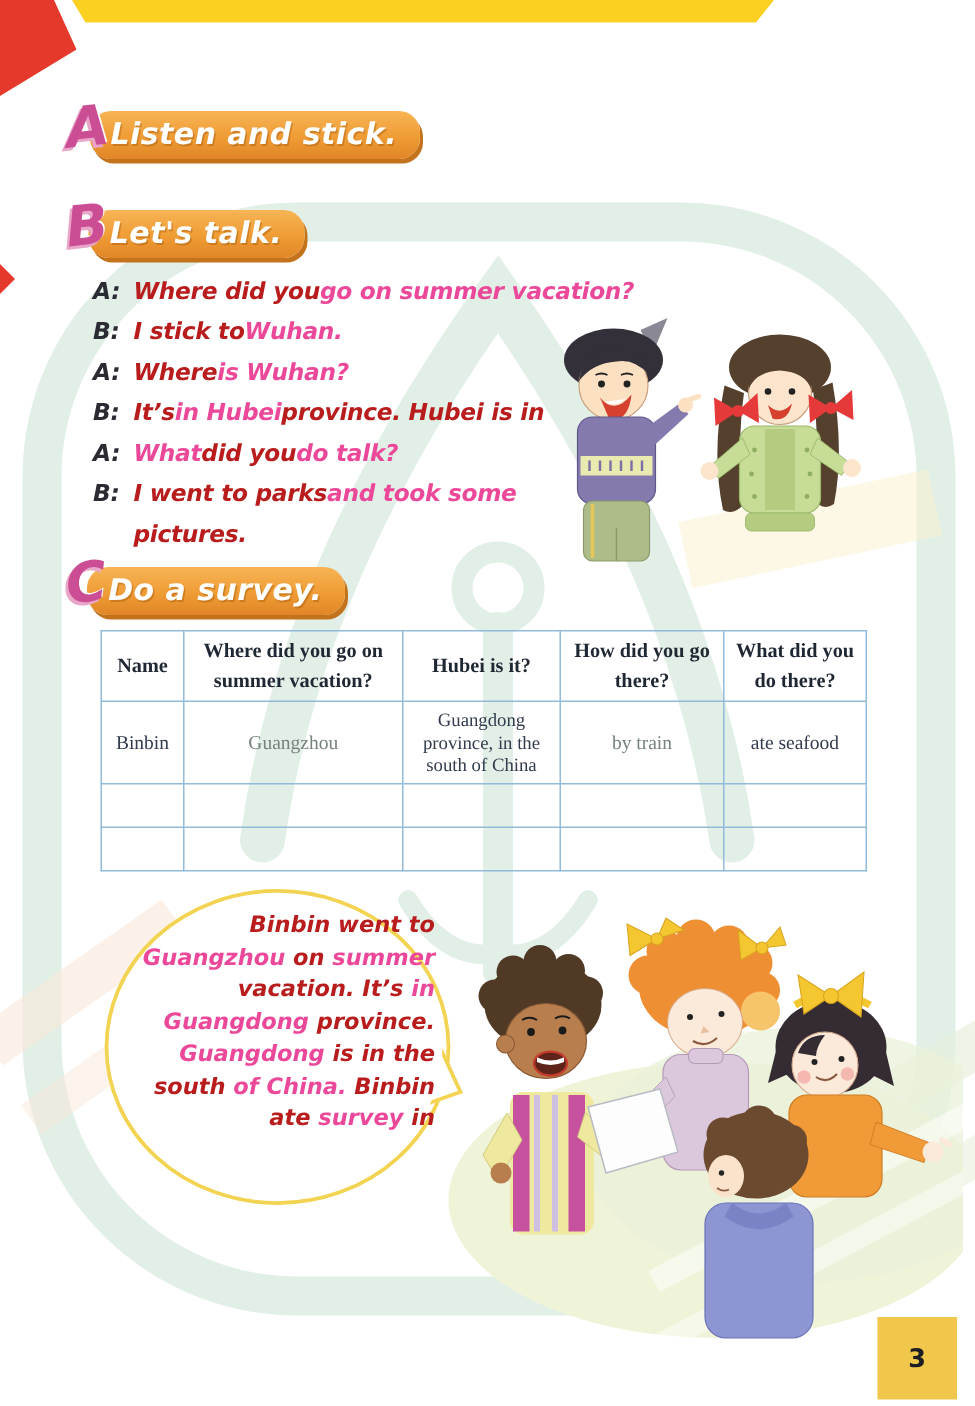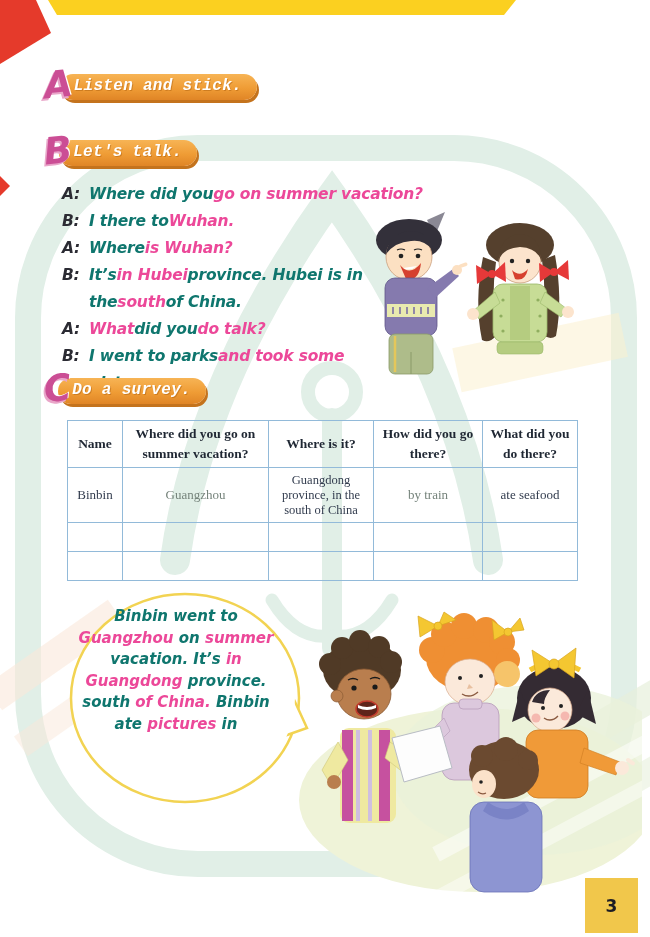--- a/index.html
+++ b/index.html
@@ -9,47 +9,47 @@
   svg{display:block;}
 
   
   .banner{position:absolute;display:flex;align-items:flex-start;}
   .blett{position:relative;z-index:2;font-size:37px;line-height:34px;font-weight:bold;font-style:italic;
          color:#cb4e95;text-shadow:-2px 2px 0 #e9a6c9,1px -1px 0 #ffffff;transform:rotate(-6deg);
          margin-right:-13px;}
   .pill{position:relative;z-index:1;margin-top:6px;display:inline-block;
         background:linear-gradient(180deg,#f7b455 0%,#ef9c35 55%,#e08526 100%);
         border-radius:14px;box-shadow:2px 3px 0 #c4731d;
-        padding:3px 15px 5px 14px;color:#ffffff;font-size:16px;font-weight:bold;font-style:italic;
-        letter-spacing:.3px;text-shadow:1px 1px 0 rgba(150,75,0,.35);white-space:nowrap;font-family:Liberation Mono, monospace;}
+        padding:3px 15px 5px 14px;color:#ffffff;font-size:20px;font-weight:bold;font-style:italic;
+        letter-spacing:.3px;text-shadow:1px 1px 0 rgba(150,75,0,.35);white-space:nowrap;}
 
   
   .dialogue{position:absolute;left:62px;top:181px;width:345px;}
   .dlg-line{display:flex;height:27px;line-height:27px;white-space:nowrap;
             font-size:15.5px;font-weight:bold;font-style:italic;letter-spacing:-.2px;}
   .spk{width:27px;flex:0 0 27px;color:#2b2b33;}
   .dlg-line .ind{width:27px;flex:0 0 27px;}
-  .d{color:#0f766e;}
+  .d{color:#b91c1c;}
   .m{color:#ec4899;}
 
   
   .survey{position:absolute;left:67px;top:420px;border-collapse:collapse;table-layout:fixed;
           font-family:"Liberation Serif","DejaVu Serif",serif;background:transparent;}
   .survey th,.survey td{border:1.5px solid #92bad9;text-align:center;vertical-align:middle;
           padding:1px 4px;background:transparent;}
   .survey th{font-size:13.5px;font-weight:bold;color:#1f2733;line-height:1.45;height:44px;}
   .survey td{font-size:13px;color:#323c4e;}
   .survey .r1 td{height:52px;line-height:1.2;}
   .survey .r2 td{height:26px;}
   .survey .r3 td{height:26px;}
   .survey td.mut{color:#75837b;}
   .survey td.small{font-size:12.5px;}
 
   
-  .bubble-text{position:absolute;left:62px;top:606px;width:228px;text-align:center;
+  .bubble-text{position:absolute;left:62px;top:606px;width:228px;text-align:right;
                font-size:15px;font-weight:bold;font-style:italic;line-height:21.5px;white-space:nowrap;}
 
   
   .page-tab{position:absolute;left:585px;top:878px;width:53px;height:55px;background:#f1c74b;
             display:flex;align-items:center;justify-content:center;
             font-size:17px;font-weight:bold;color:#1c1c24;}
 </style>
 </head>
 <body>
 
@@ -90,39 +90,33 @@
 </div>
 
 <div class="dialogue">
   <div class="dlg-line">
     <span class="spk">A:</span>
     <span class="d">Where did you </span>
     <span class="m">go on summer vacation?</span>
   </div>
   <div class="dlg-line">
     <span class="spk">B:</span>
-    <span class="d">I there to </span>
+    <span class="d">I stick to </span>
     <span class="m">Wuhan.</span>
   </div>
   <div class="dlg-line">
     <span class="spk">A:</span>
     <span class="d">Where </span>
     <span class="m">is Wuhan?</span>
   </div>
   <div class="dlg-line">
     <span class="spk">B:</span>
     <span class="d">It’s </span>
     <span class="m">in Hubei </span>
     <span class="d">province. Hubei is in</span>
-  </div>
-  <div class="dlg-line">
-    <span class="ind"></span>
-    <span class="d">the </span>
-    <span class="m">south </span>
-    <span class="d">of China.</span>
   </div>
   <div class="dlg-line">
     <span class="spk">A:</span>
     <span class="m">What </span>
     <span class="d">did you </span>
     <span class="m">do talk?</span>
   </div>
   <div class="dlg-line">
     <span class="spk">B:</span>
     <span class="d">I went to parks </span>
@@ -210,21 +204,21 @@
       <col style="width:55px">
       <col style="width:146px">
       <col style="width:105px">
       <col style="width:109px">
       <col style="width:95px">
     </colgroup>
   <tbody>
       <tr>
     <th>Name</th>
     <th>Where did you go on summer vacation?</th>
-    <th>Where is it?</th>
+    <th>Hubei is it?</th>
     <th>How did you go there?</th>
     <th>What did you do there?</th>
   </tr>
   <tr class="r1">
     <td>Binbin</td>
     <td class="mut">Guangzhou</td>
     <td class="small">Guangdong province, in the south of China</td>
     <td class="mut">by train</td>
     <td>ate seafood</td>
   </tr>
@@ -348,19 +342,20 @@
 <svg class="abs" style="left:52px;top:588px;" width="270" height="225" viewBox="0 0 270 225">
   <ellipse cx="133" cy="110" rx="114" ry="104" fill="#ffffff" stroke="#f2d352" stroke-width="2.5"></ellipse>
   <polygon points="222,68 255,140 198,160" fill="#ffffff" stroke="#f2d352" stroke-width="2.5"></polygon>
   <ellipse cx="133" cy="110" rx="110" ry="100" fill="#ffffff"></ellipse>
 </svg>
 <div class="bubble-text">
   <div><span class="d">Binbin went to</span></div>
   <div><span class="m">Guangzhou </span><span class="d">on </span><span class="m">summer</span></div>
   <div><span class="d">vacation. It’s </span><span class="m">in</span></div>
   <div><span class="m">Guangdong </span><span class="d">province.</span></div>
+  <div><span class="m">Guangdong </span><span class="d">is in the</span></div>
   <div><span class="d">south </span><span class="m">of China. </span><span class="d">Binbin</span></div>
-  <div><span class="d">ate </span><span class="m">pictures </span><span class="d">in</span></div>
+  <div><span class="d">ate </span><span class="m">survey </span><span class="d">in</span></div>
 </div>
 
 <div class="page-tab">
   <span>3</span>
 </div>
 
 </body></html>

